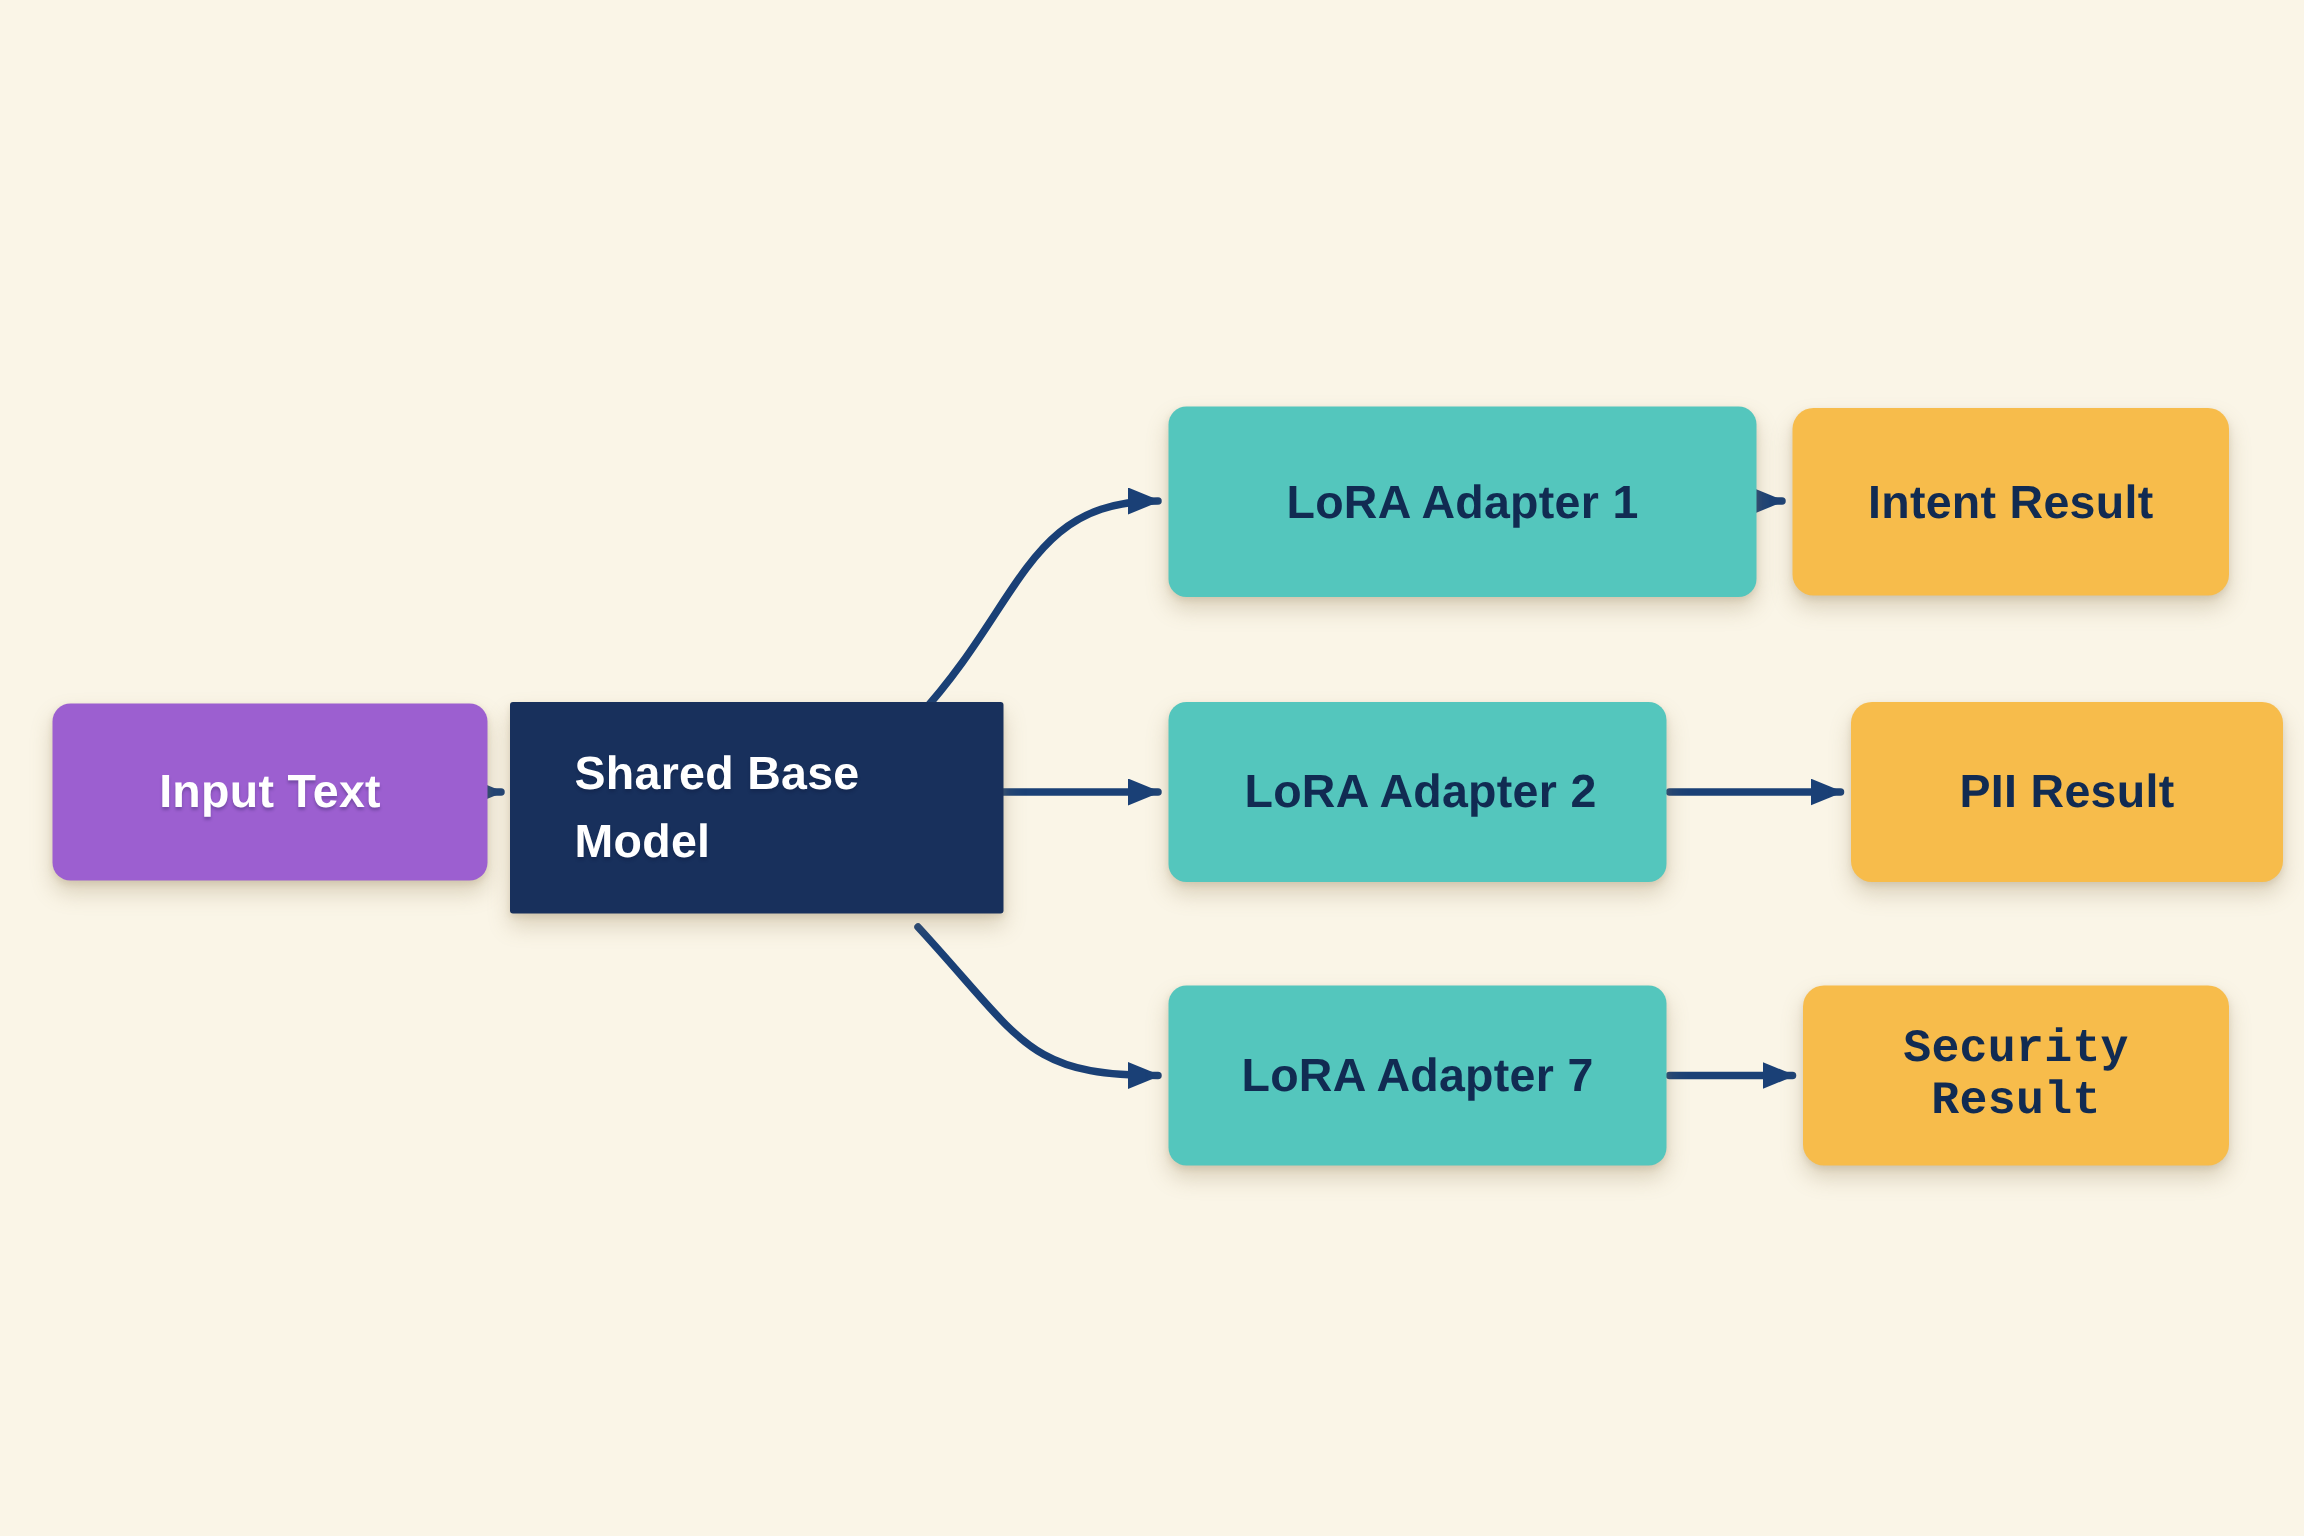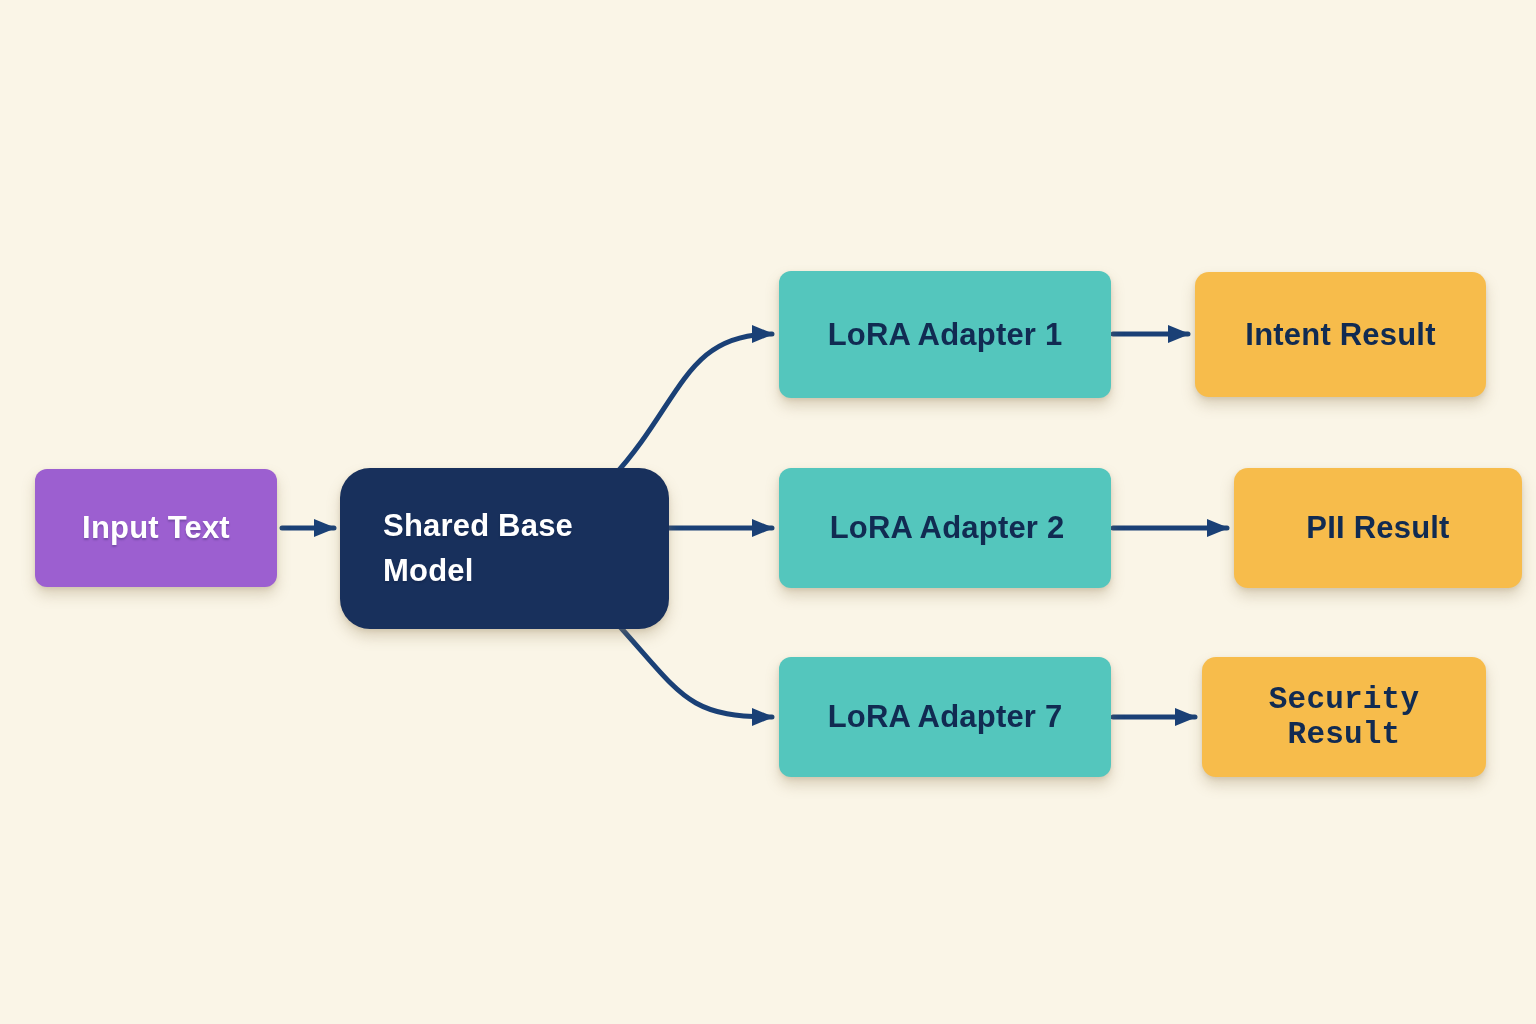--- a/index.html
+++ b/index.html
@@ -44,25 +44,25 @@
     letter-spacing: 0.2px;
     box-shadow: 0 8px 14px rgba(150, 128, 88, 0.30), 0 2px 4px rgba(150, 128, 88, 0.18);
   }
   .node .label { text-align: center; }
   .light-label .label {
     color: #FFFFFF;
     text-shadow: 0 2px 2px rgba(10, 20, 50, 0.25);
   }
   .dark-label .label { color: #112B52; text-shadow: none; }
 
-  .n-input  { left: 35px;   top: 469px; width: 242px; height: 118px; border-radius: 12px; }
-  .n-base   { left: 340px;  top: 468px; width: 329px; height: 161px; border-radius: 30px;
+  .n-input  { left: 35px;   top: 469px; width: 290px; height: 118px; border-radius: 12px; }
+  .n-base   { left: 340px;  top: 468px; width: 329px; height: 141px; border-radius: 2px;
               justify-content: flex-start; padding: 0 30px 0 43px; line-height: 1.42; }
   .n-base .label { text-align: left; }
-  .n-a1     { left: 779px;  top: 271px; width: 332px; height: 127px; }
+  .n-a1     { left: 779px;  top: 271px; width: 392px; height: 127px; }
   .n-a2     { left: 779px;  top: 468px; width: 332px; height: 120px; }
   .n-a3     { left: 779px;  top: 657px; width: 332px; height: 120px; }
   .n-r1     { left: 1195px; top: 272px; width: 291px; height: 125px; border-radius: 14px; }
   .n-r2     { left: 1234px; top: 468px; width: 288px; height: 120px; border-radius: 14px; }
   .n-r3     { left: 1202px; top: 657px; width: 284px; height: 120px; border-radius: 14px; font-family: Liberation Mono, monospace; }
 </style>
 </head>
 <body>
 
 <div class="canvas">

